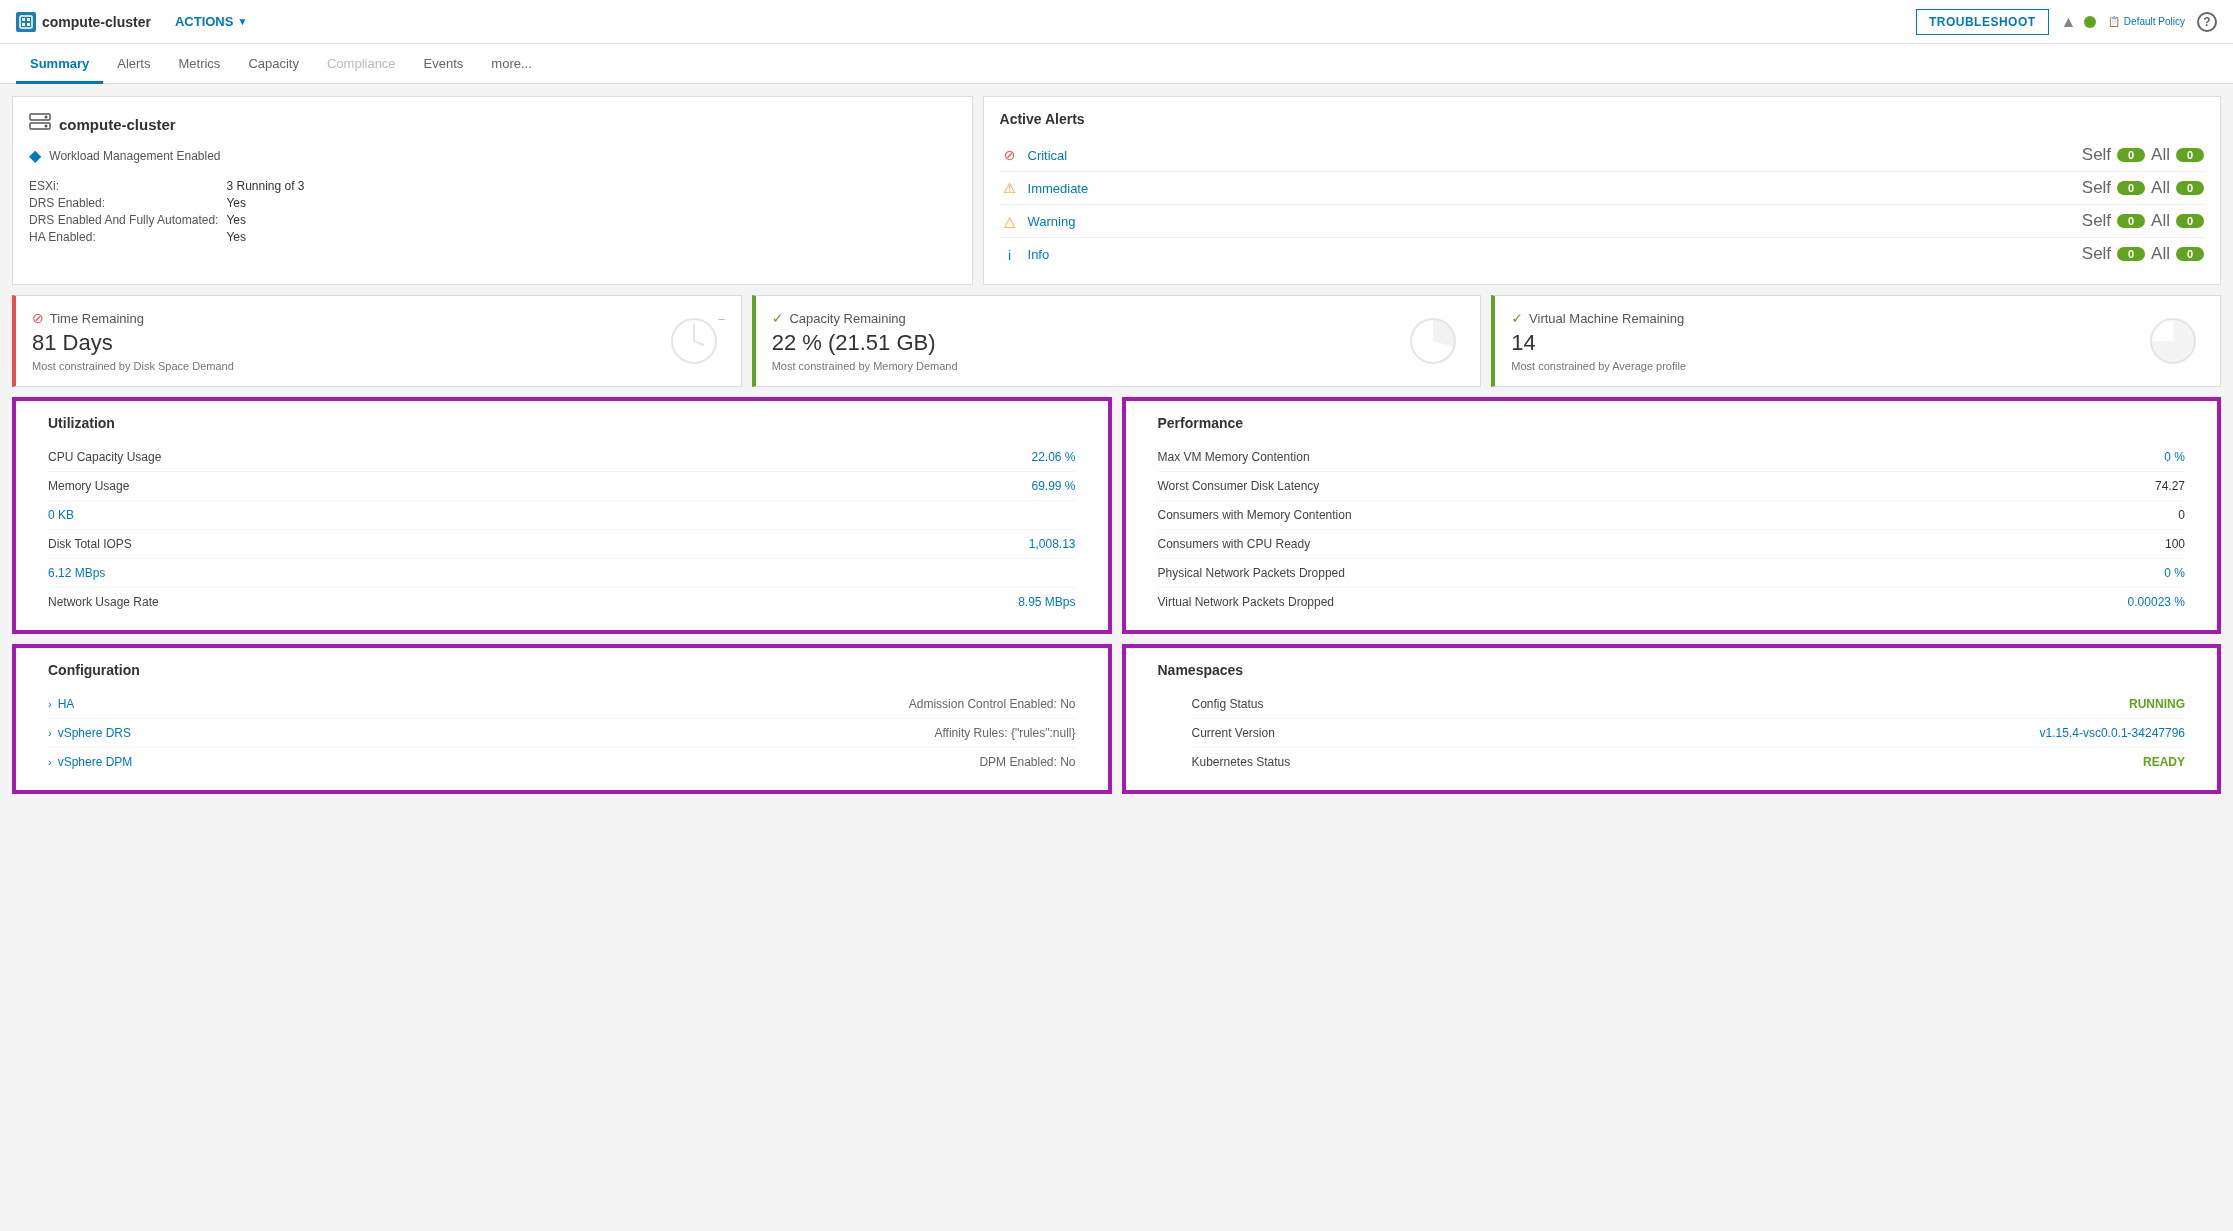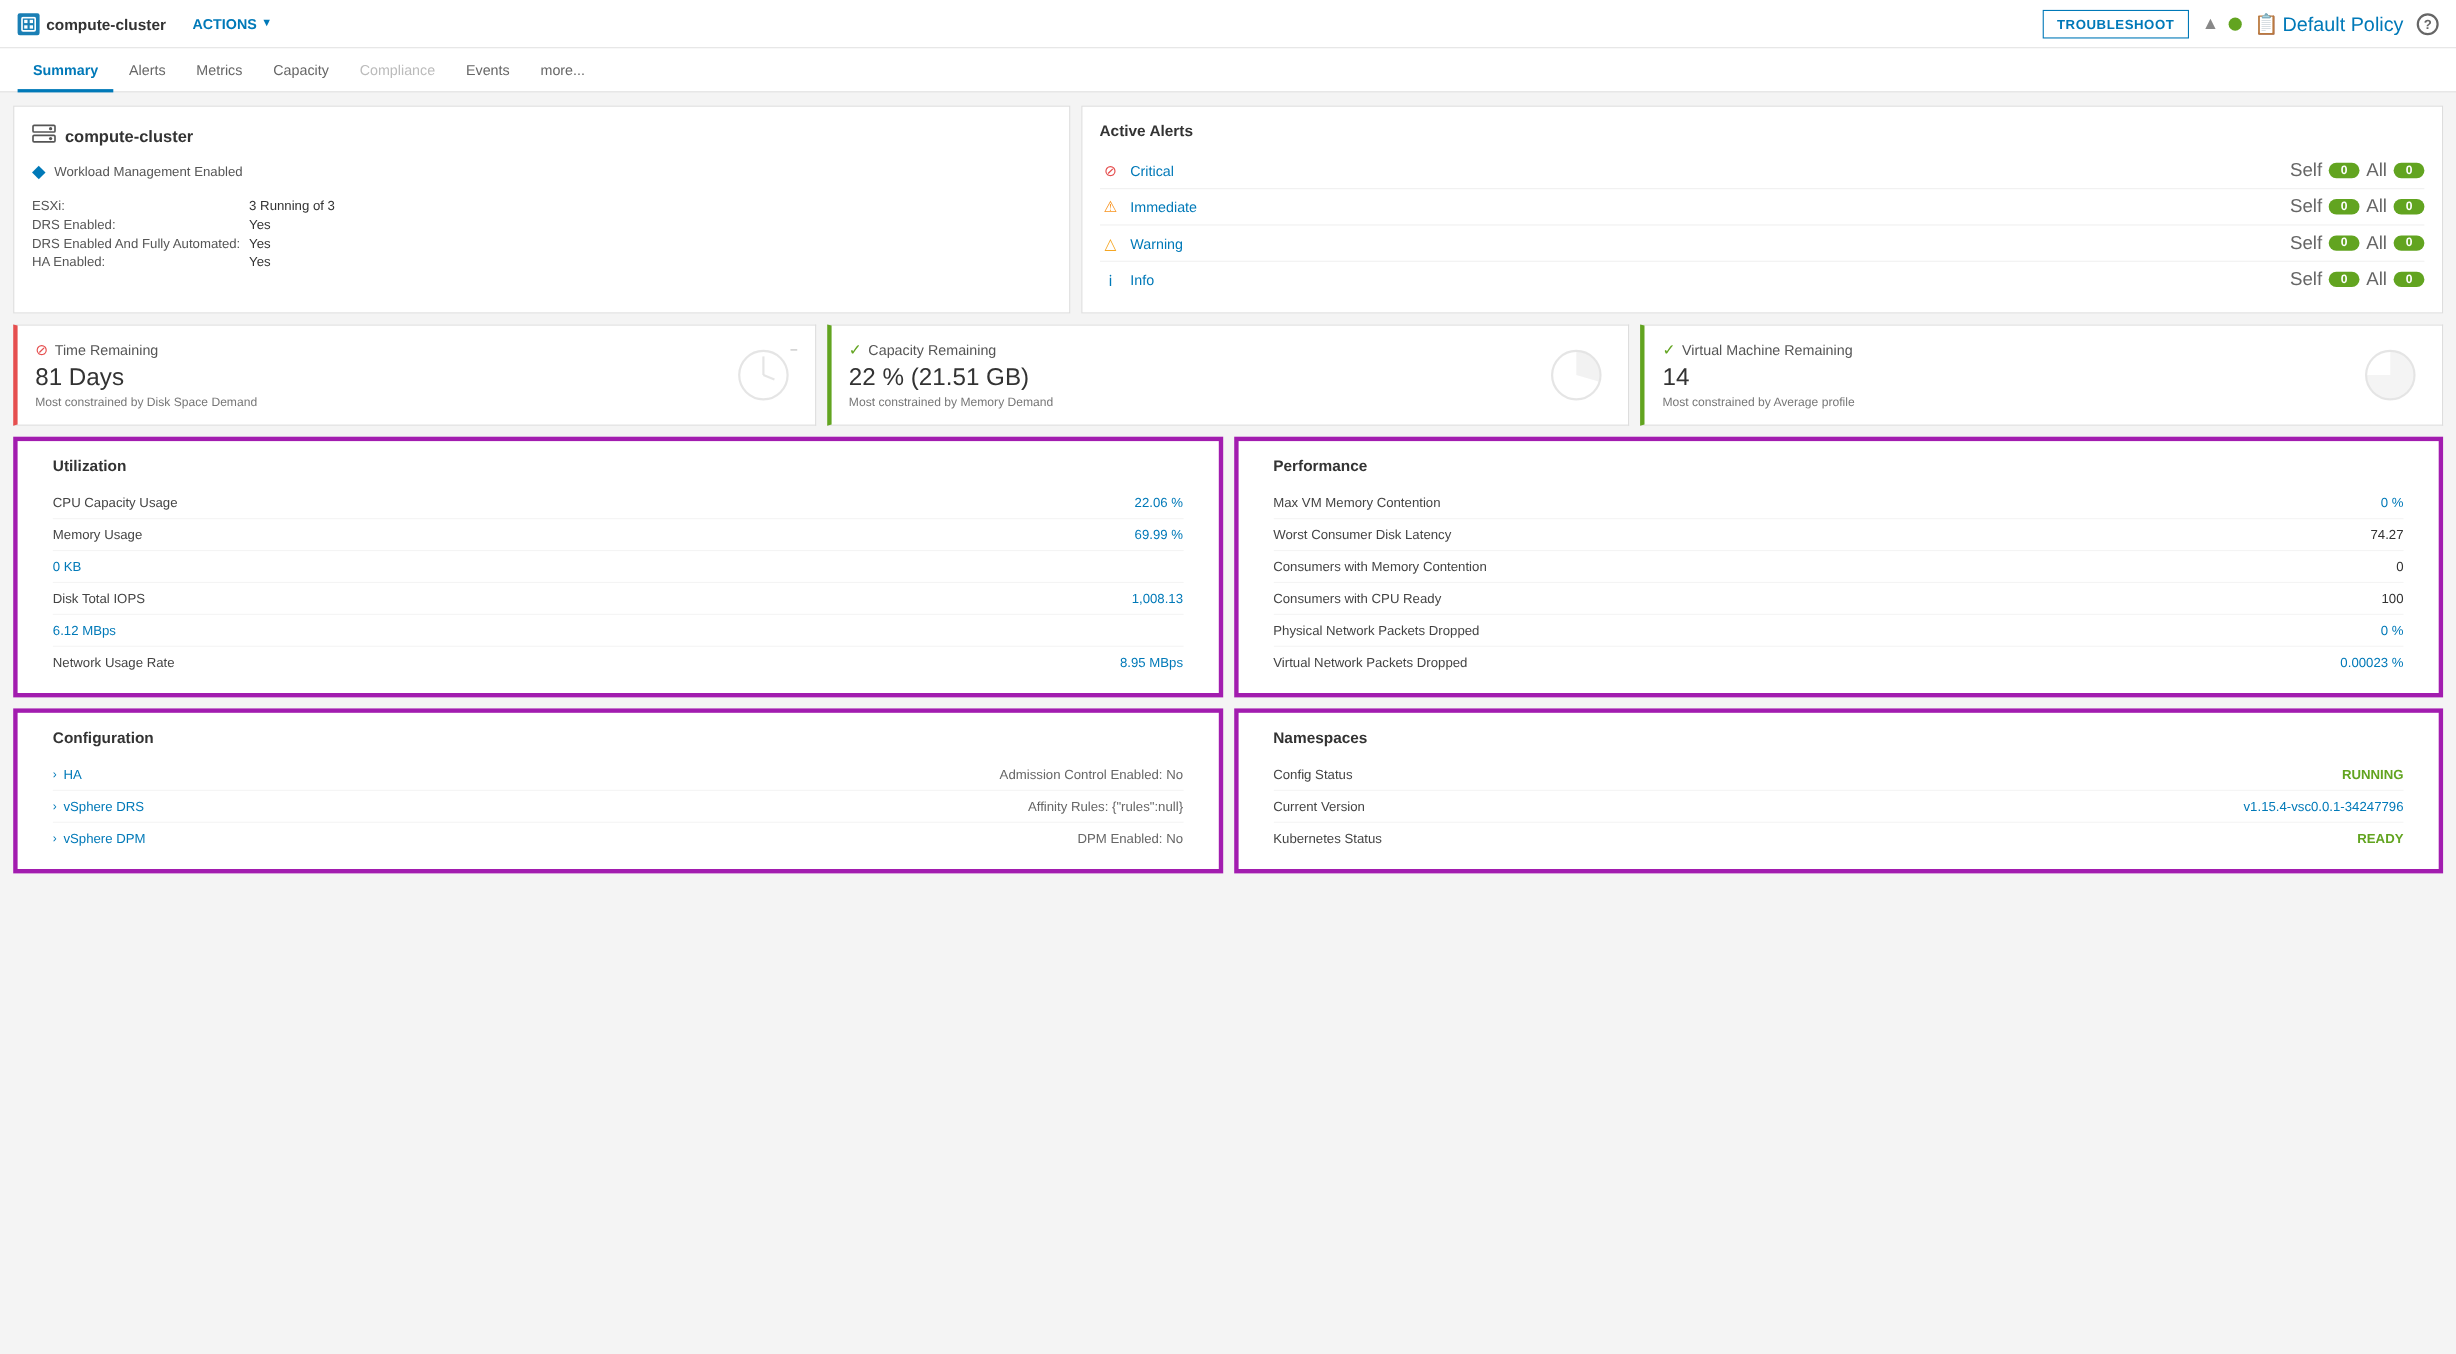--- a/index.html
+++ b/index.html
@@ -6,21 +6,21 @@
     body { font-family: -apple-system, BlinkMacSystemFont, 'Segoe UI', Arial, sans-serif; font-size: 13px; background: #f4f4f4; color: #333; }
     
     
     .header { display: flex; align-items: center; background: #fff; border-bottom: 1px solid #ddd; padding: 0 16px; height: 44px; }
     .header-logo { display: flex; align-items: center; gap: 6px; font-weight: 600; font-size: 14px; color: #333; margin-right: 16px; }
     .header-logo-icon { width: 20px; height: 20px; background: #1a7fb5; border-radius: 2px; display: flex; align-items: center; justify-content: center; color: white; font-size: 10px; }
     .actions-btn { display: flex; align-items: center; gap: 4px; color: #0079b8; font-size: 13px; font-weight: 600; cursor: pointer; padding: 4px 8px; border: none; background: none; }
     .header-right { margin-left: auto; display: flex; align-items: center; gap: 12px; }
     .troubleshoot-btn { border: 1px solid #0079b8; color: #0079b8; padding: 5px 12px; font-size: 12px; font-weight: 600; cursor: pointer; background: white; letter-spacing: 0.5px; }
     .header-icons { display: flex; align-items: center; gap: 8px; }
-    .policy-link { color: #0079b8; font-size: 18px; cursor: pointer; }
+    .policy-link { color: #0079b8; font-size: 10px; cursor: pointer; }
     .help-icon { width: 20px; height: 20px; border: 2px solid #666; border-radius: 50%; display: flex; align-items: center; justify-content: center; font-weight: bold; color: #666; font-size: 12px; cursor: pointer; }
 
     
     .tabs { background: #fff; border-bottom: 1px solid #ddd; padding: 0 16px; display: flex; align-items: center; }
     .tab { padding: 12px 14px 10px; font-size: 13px; cursor: pointer; color: #666; border-bottom: 3px solid transparent; margin-bottom: -1px; }
     .tab.active { color: #0079b8; border-bottom-color: #0079b8; font-weight: 600; }
     .tab.disabled { color: #bbb; cursor: default; }
 
     
     .main { padding: 12px; display: flex; flex-direction: column; gap: 10px; }
@@ -73,21 +73,21 @@
     .stat-value-gray { color: #333; font-weight: 500; }
 
     
     .config-row { display: flex; align-items: center; padding: 7px 0; border-bottom: 1px solid #f4f4f4; font-size: 12px; }
     .config-row:last-child { border-bottom: none; }
     .config-expand { color: #0079b8; margin-right: 6px; cursor: pointer; font-size: 11px; }
     .config-name { flex: 1; color: #0079b8; cursor: pointer; }
     .config-value { color: #666; }
 
     
-    .ns-row { display: flex; align-items: center; padding: 7px 0; border-bottom: 1px solid #f4f4f4; font-size: 12px; }
+    .ns-row { display: flex; align-items: center; padding: 7px 0; border-bottom: 1px solid #f4f4f4; font-size: 12px; margin-left: 34px; }
     .ns-row:last-child { border-bottom: none; }
     .ns-label { flex: 1; color: #444; }
     .ns-value-green { color: #62a420; font-weight: 600; }
     .ns-value-blue { color: #0079b8; }
 
     
     .clock-svg { opacity: 0.25; }
     
     .chevron { font-size: 10px; }
     

